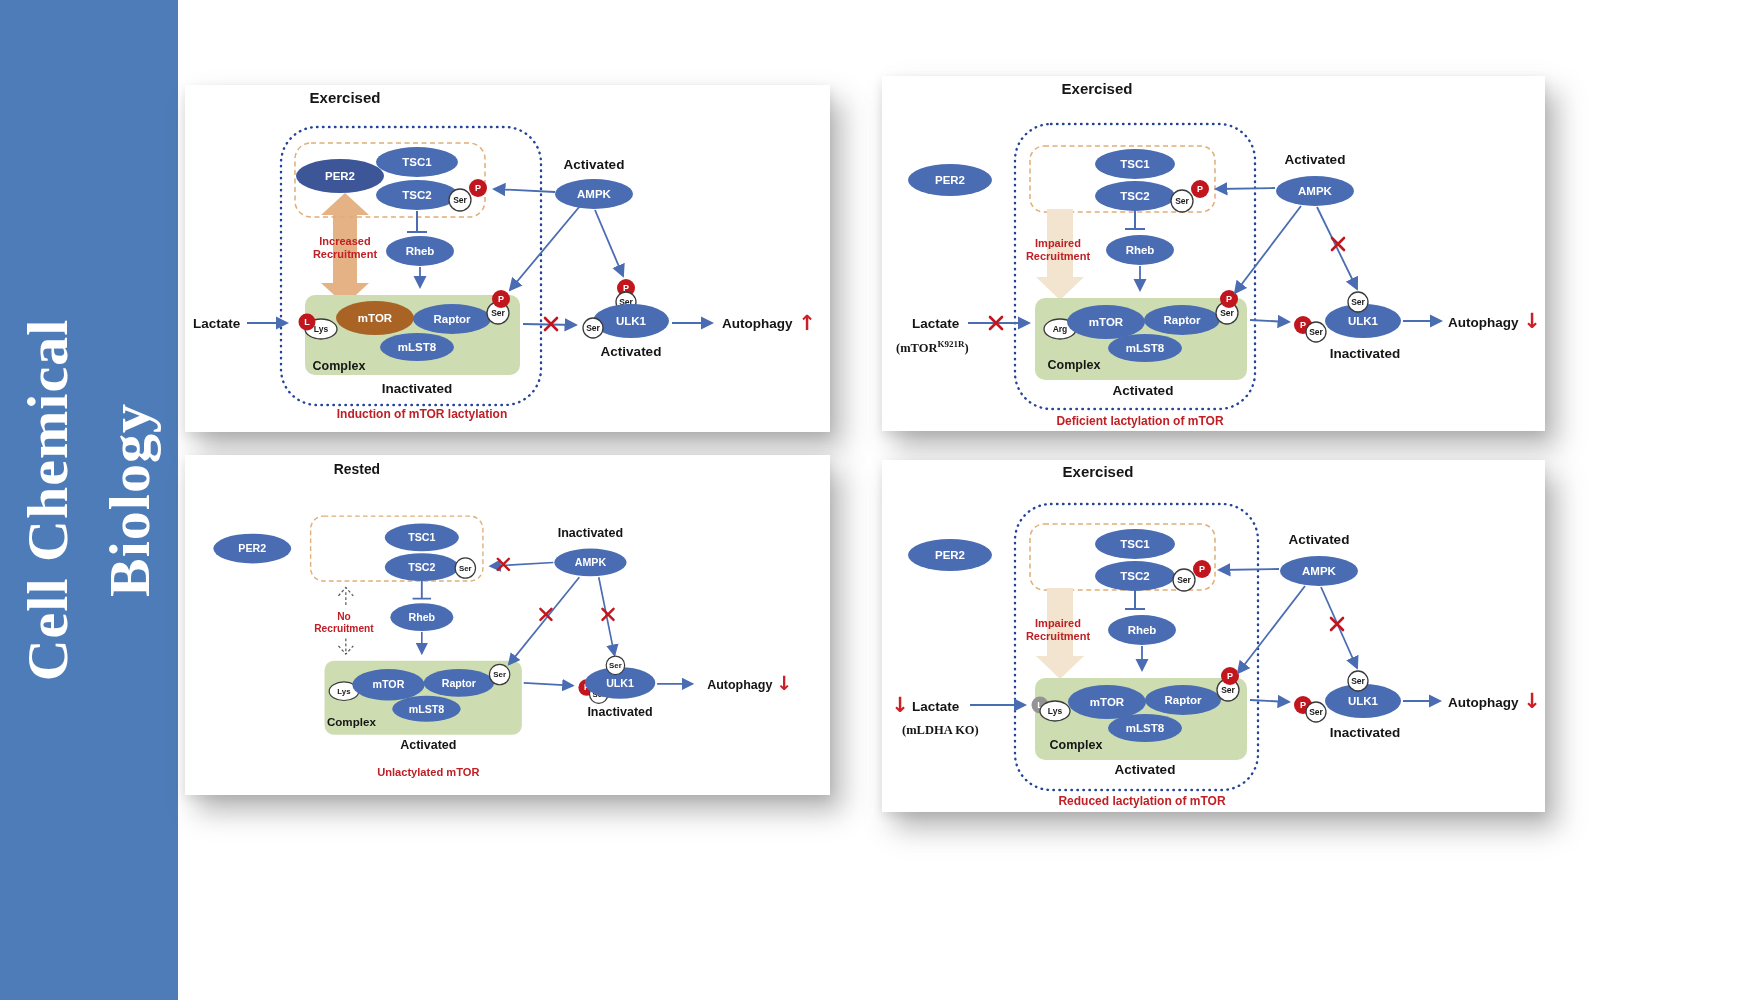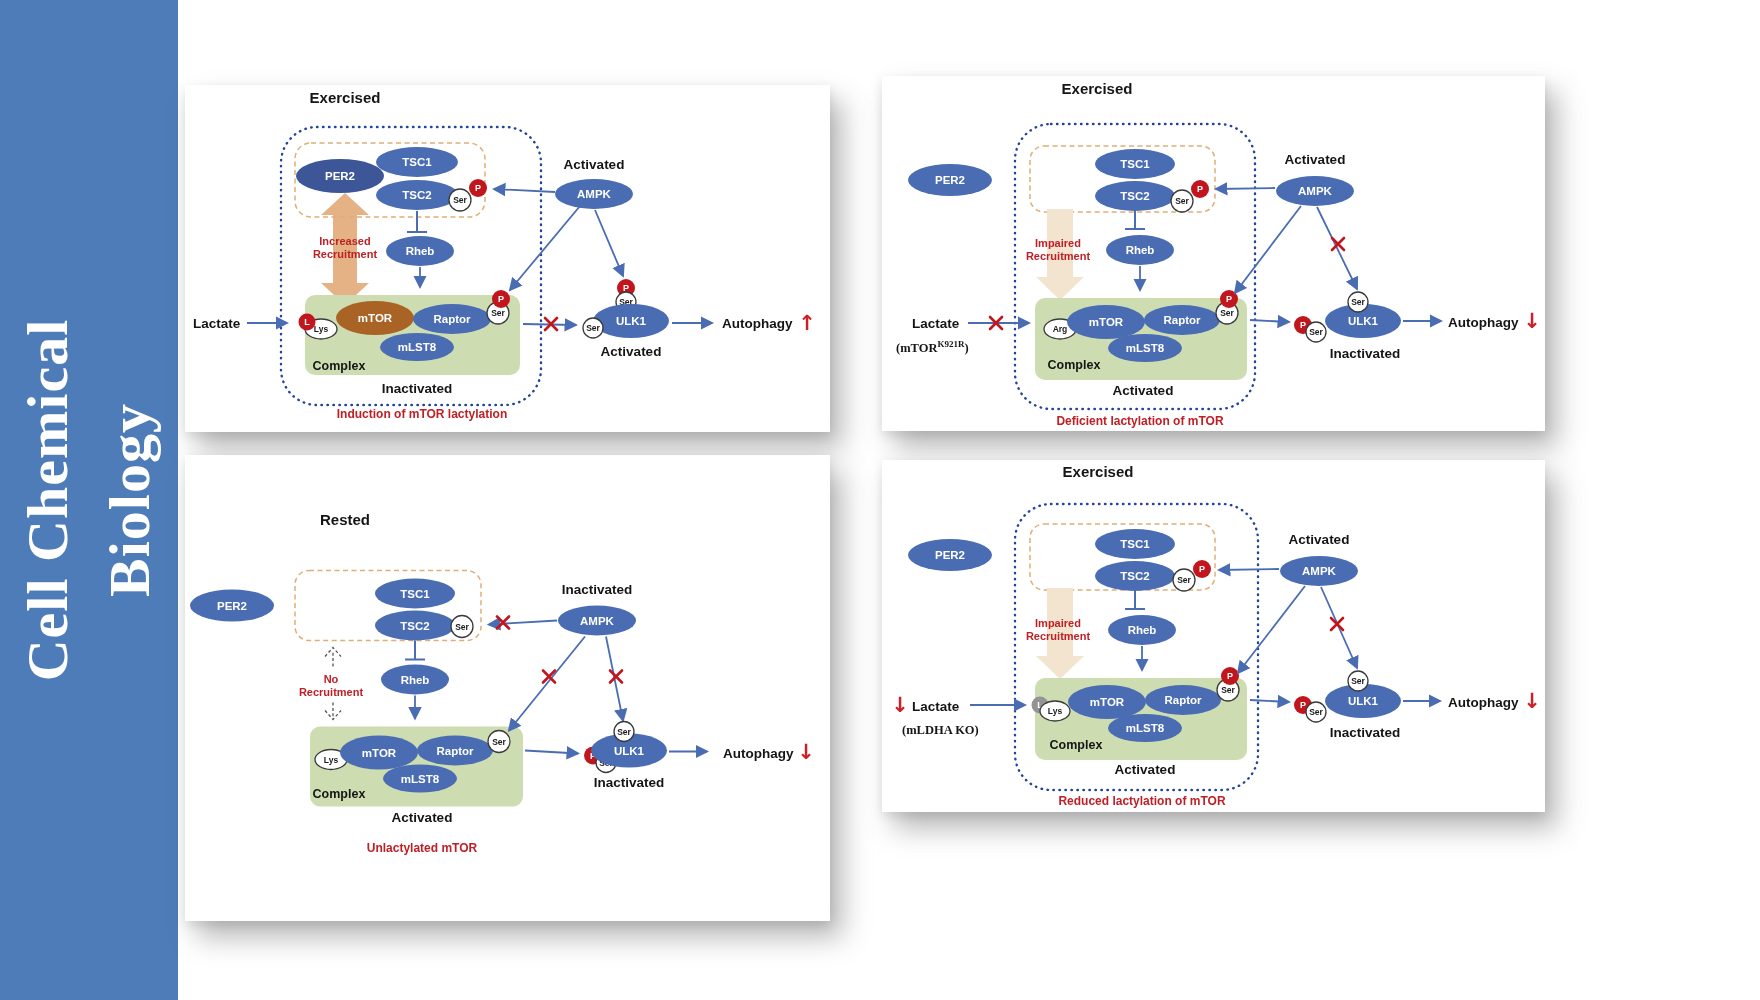--- a/index.html
+++ b/index.html
@@ -274,21 +274,21 @@
       <text class="state" x="483" y="282">Inactivated</text>
 
       <path class="arr" d="M521,245 L559,245" marker-end="url(#ah)"></path>
       <text class="lbl" x="566" y="251">Autophagy</text>
       <text class="dir" x="650" y="252">↓</text>
 
       <text class="cap" x="258" y="349">Deficient lactylation of mTOR</text>
     </svg>
   </section>
 
-  <section class="panel" style="left:185px;top:455px;width:645px;height:466px">
+  <section class="panel" style="left:185px;top:455px;width:645px;height:340px">
     <svg viewBox="0 0 645 367">
       <text class="ttl" x="160" y="20">Rested</text>
       <rect class="odash" x="110" y="66" width="186" height="70" rx="14"></rect>
 
       <g>
         <ellipse class="nd" cx="47" cy="101" rx="42" ry="16"></ellipse>
         <text class="ntxt" x="47" y="105">PER2</text>
       </g>
       <g>
         <ellipse class="nd" cx="230" cy="89" rx="40" ry="15"></ellipse>

